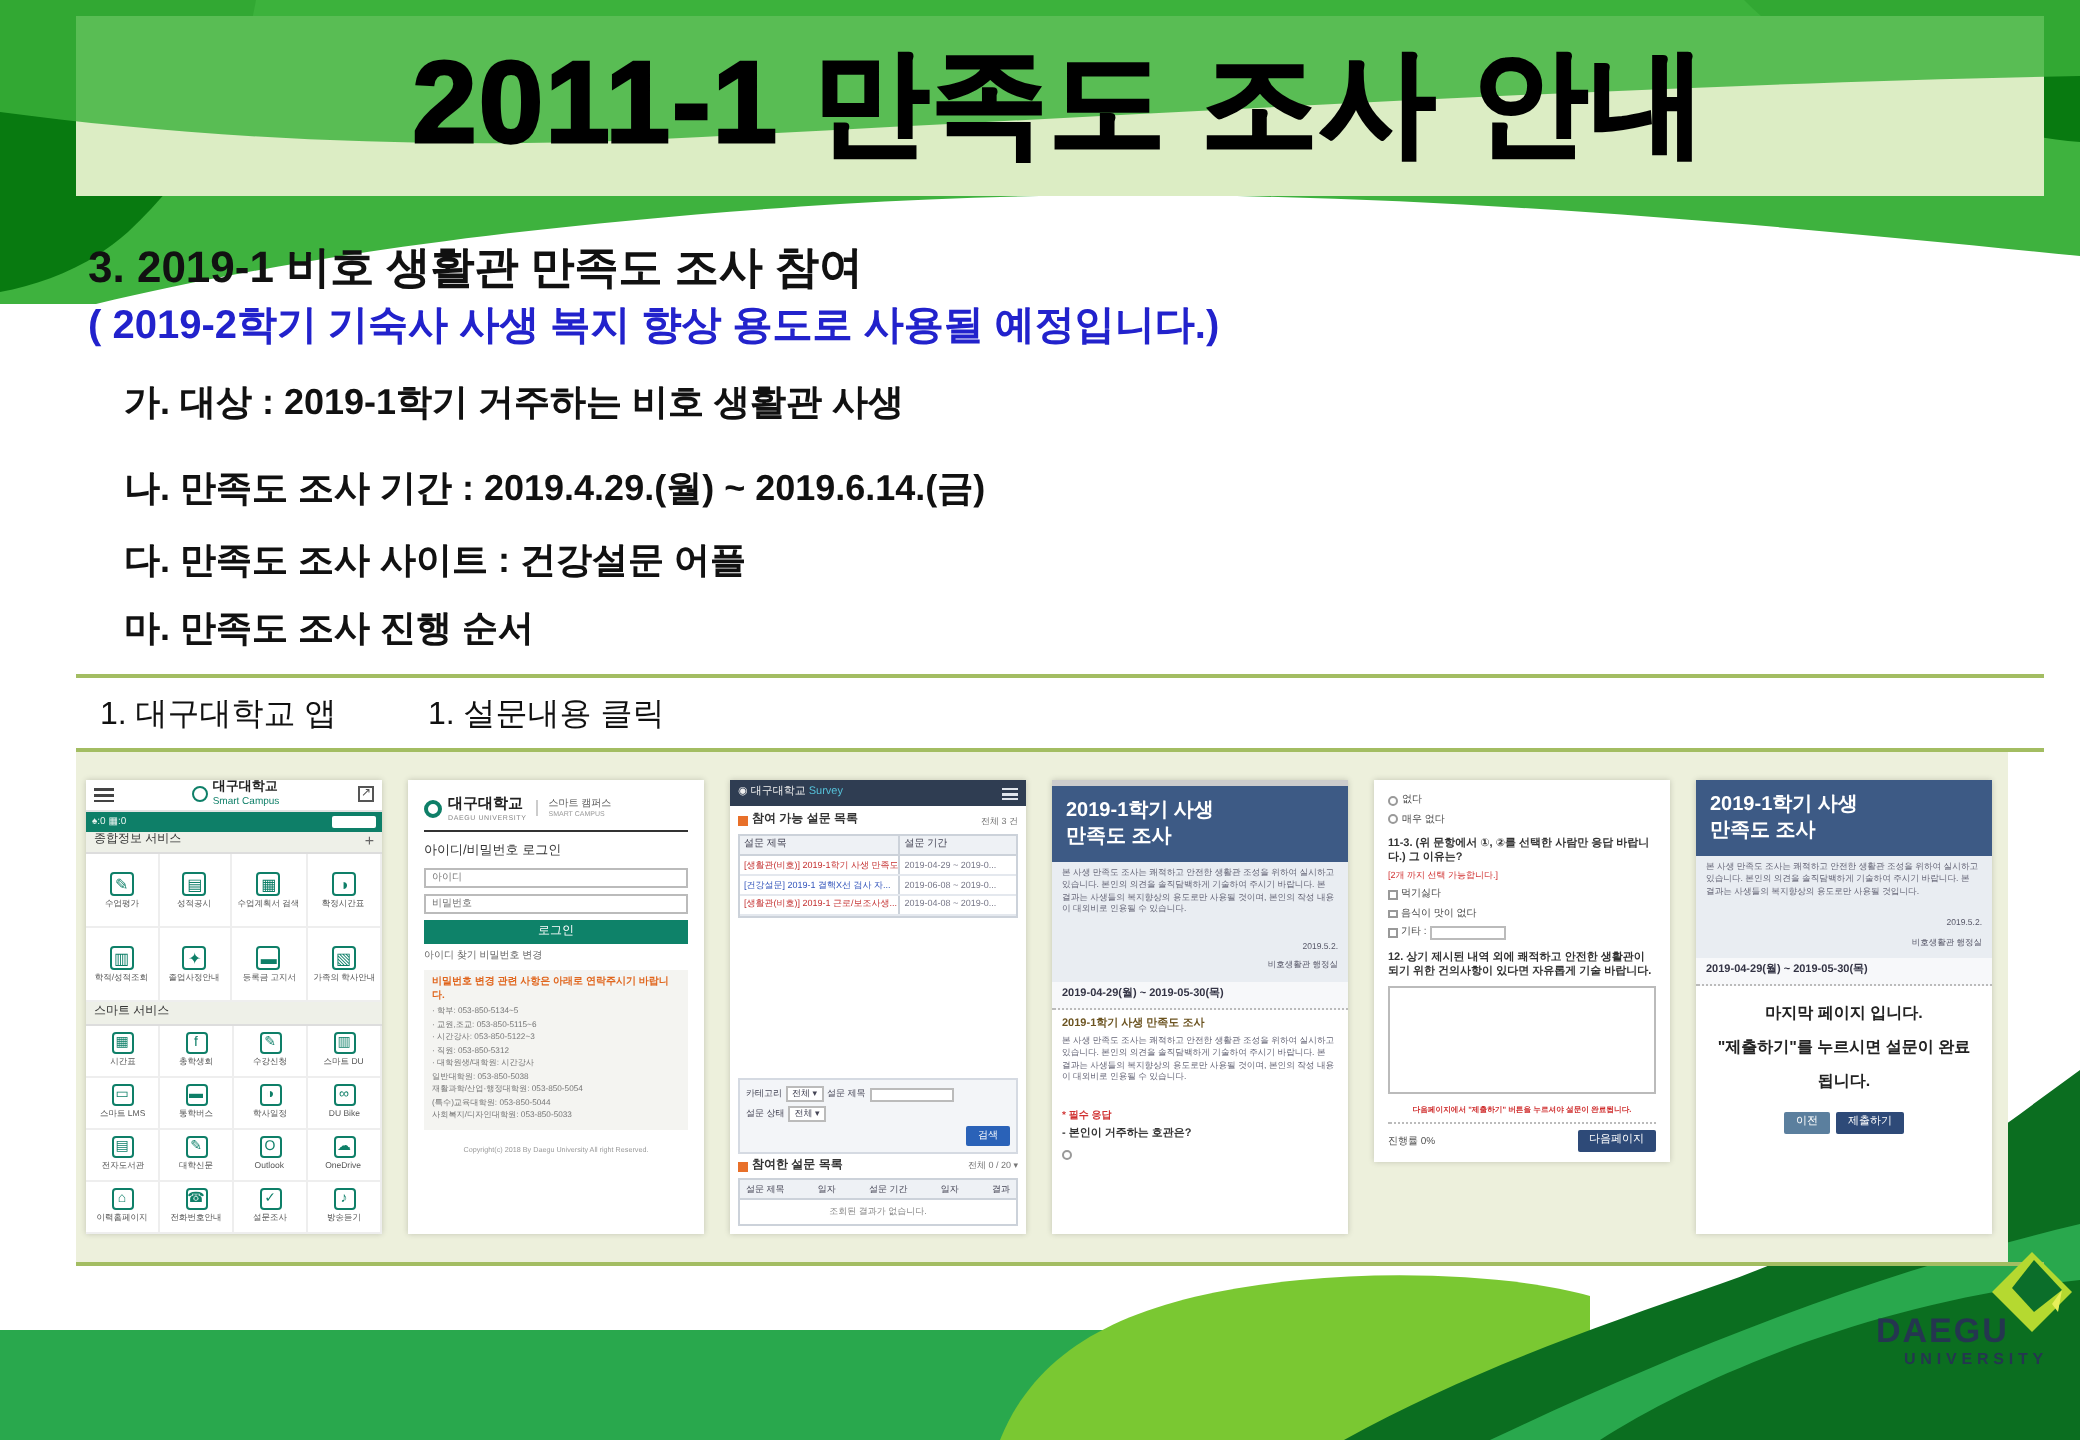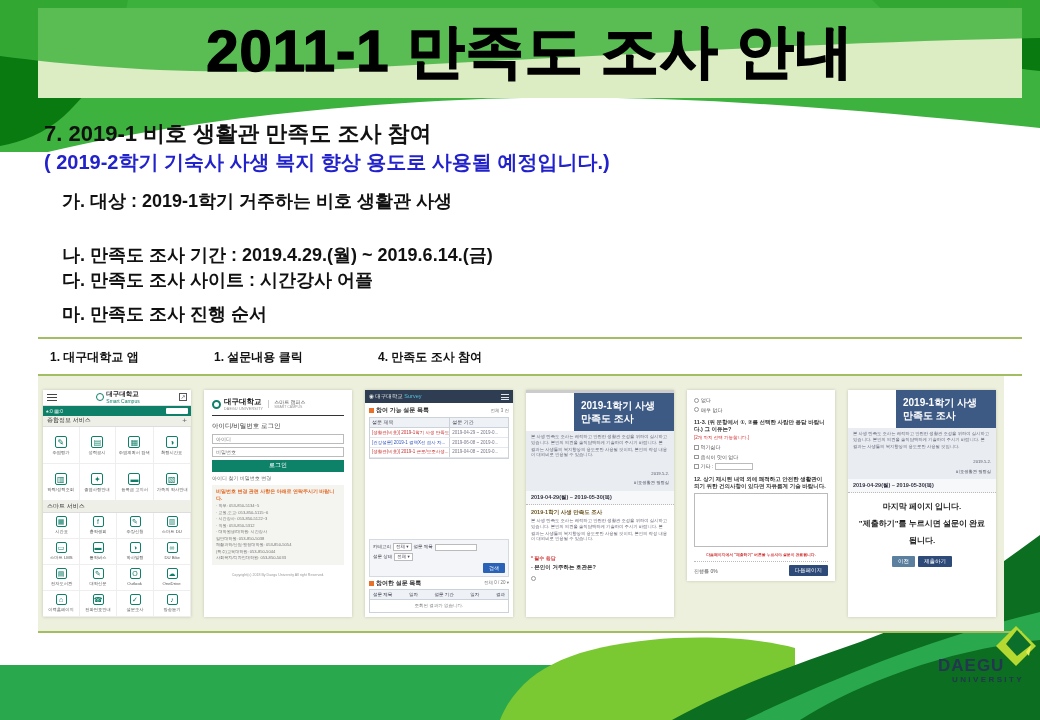--- a/index.html
+++ b/index.html
@@ -15,30 +15,30 @@
     position:absolute; left:38px; top:4px; width:984px; height:96px;
     display:flex; align-items:center; justify-content:center;
     font-size:58px; font-weight:900; letter-spacing:1px; color:#000;
     -webkit-text-stroke:1.5px #000; white-space:nowrap; z-index:5;
   }
 
   
   .t-head  { position:absolute; left:44px; top:119px; font-size:22px; font-weight:800; }
   .t-note  { position:absolute; left:44px; top:149px; font-size:20px; font-weight:800; color:#2222cc; }
   .t-item  { position:absolute; left:62px; font-size:18px; font-weight:700; }
-  .ga { top:189px } .na { top:243px } .da { top:268px } .ma { top:302px }
+  .ga { top:189px } .na { top:232px } .da { top:268px } .ma { top:302px }
 
   .rule { position:absolute; left:38px; width:984px; height:2px; background:#a3bd62; }
   .r1 { top:337px } .r2 { top:374px } .r3 { top:631px }
 
   .steps {
     position:absolute; left:38px; top:340px; width:984px; height:34px;
     display:grid; grid-template-columns:repeat(6,164px); align-items:center;
   }
-  .steps .step { font-size:12px; font-weight:700; padding-left:12px; white-space:nowrap; }
+  .steps .step { font-size:16px; font-weight:400; padding-left:12px; white-space:nowrap; }
 
   
   .panel {
     position:absolute; left:38px; top:376px; width:966px; height:255px;
     background:#edf0dc; z-index:2;
   }
   .thumbs { display:flex; gap:13px; padding:14px 4px 0 5px; }
   .thumb {
     width:148px; height:227px; background:#fff; overflow:hidden; position:relative;
     box-shadow:0 0 3px rgba(0,0,0,.18); font-size:6px; line-height:1.3; flex:none;
@@ -101,21 +101,21 @@
   .t3-filter { background:#f3f5f8; border:1px solid #d5dae2; padding:3px; font-size:4.5px; color:#445; margin-bottom:3px; }
   .fl { display:flex; align-items:center; gap:2px; margin-bottom:2px; }
   .sel { border:1px solid #bbb; background:#fff; padding:0 2px; font-size:4.5px; }
   .inp { border:1px solid #bbb; background:#fff; width:42px; height:7px; }
   .t3-search { display:flex; justify-content:flex-end; }
   .bbtn { background:#2a62b8; color:#fff; font-size:5px; padding:1.5px 6px; border-radius:1px; }
   .t3-th2 { display:flex; justify-content:space-between; background:#eef1f5; border-bottom:1px solid #ccd2da; font-size:4.5px; color:#445; padding:1.5px 3px; }
   .t3-empty { font-size:4.5px; color:#888; text-align:center; padding:3px 0; }
 
   
-  .navy-block { background:#3d5a85; color:#fff; font-weight:700; font-size:10px; line-height:1.3; padding:6px 7px;margin-left:48px; }
+  .navy-block { background:#3d5a85; color:#fff; font-weight:700; font-size:10px; line-height:1.3; padding:6px 7px; }
   .desc-sec { background:#e9edf2; padding:3px 5px 4px; }
   .desc-date { text-align:right; font-size:5px; color:#556; margin-top:3px; transform:scale(.85); transform-origin:100% 0; }
   .date-bar { font-size:5.5px; font-weight:700; color:#334; padding:3px 5px; background:#f7f8fa; border-bottom:1px dotted #bbb; }
   .t4-body { padding:4px 5px; }
   .t4-title { font-size:5.5px; font-weight:800; color:#6b5320; margin-bottom:2px; }
   .req { color:#d03030; font-weight:700; font-size:5px; margin:4px 0 2px; }
   .q { font-weight:700; font-size:5.5px; color:#333; }
   .radio { width:5px; height:5px; border:1px solid #999; border-radius:50%; display:inline-block; vertical-align:middle; margin-right:2px; background:#fff; }
   .chk { width:4.5px; height:4.5px; border:1px solid #999; display:inline-block; vertical-align:middle; margin-right:2px; background:#fff; }
 
@@ -157,36 +157,35 @@
 
 <svg class="deco" style="top:520px" width="1040" height="200" viewBox="0 0 1040 200">
   <rect x="0" y="145" width="1040" height="55" fill="#29a84d"></rect>
   <path d="M500,200 C520,150 570,128 650,120 C700,115 760,118 795,128 L795,200 Z" fill="#7ac832"></path>
   <path d="M672,200 C730,168 790,146 860,122 C930,98 985,55 1040,15 L1040,200 Z" fill="#0b6e20"></path>
   <path d="M745,200 C830,160 930,118 1040,92 L1040,120 C940,130 850,168 800,200 Z" fill="#29a84d"></path>
 </svg>
 
 <h1 class="slide-title">2011-1 만족도 조사 안내</h1>
 
-<div class="t-head">7. 2019-1 비호 생활관 만족도 조사 참여</div>
+<div class="t-head">3. 2019-1 비호 생활관 만족도 조사 참여</div>
 <div class="t-note">( 2019-2학기 기숙사 사생 복지 향상 용도로 사용될 예정입니다.)</div>
 <div class="t-item ga">가. 대상 : 2019-1학기 거주하는 비호 생활관 사생</div>
 <div class="t-item na">나. 만족도 조사 기간 : 2019.4.29.(월)  ~ 2019.6.14.(금)</div>
-<div class="t-item da">다. 만족도 조사 사이트 : 시간강사 어플</div>
+<div class="t-item da">다. 만족도 조사 사이트 : 건강설문 어플</div>
 <div class="t-item ma">마. 만족도 조사 진행 순서</div>
 
 <div class="rule r1"></div>
 <div class="rule r2"></div>
 <div class="rule r3"></div>
 
 <div class="steps">
 
 <span class="step">1. 대구대학교 앱</span>
     <span class="step">1. 설문내용 클릭</span>
-    <span class="step">4. 만족도 조사 참여</span>
   </div>
 
 <div class="panel">
 <div class="thumbs">
 
   <div class="thumb">
     <div class="t1-hdr">
       <span class="burger"></span>
       <span class="t1-logo">
         <span class="t1-dot"></span>

